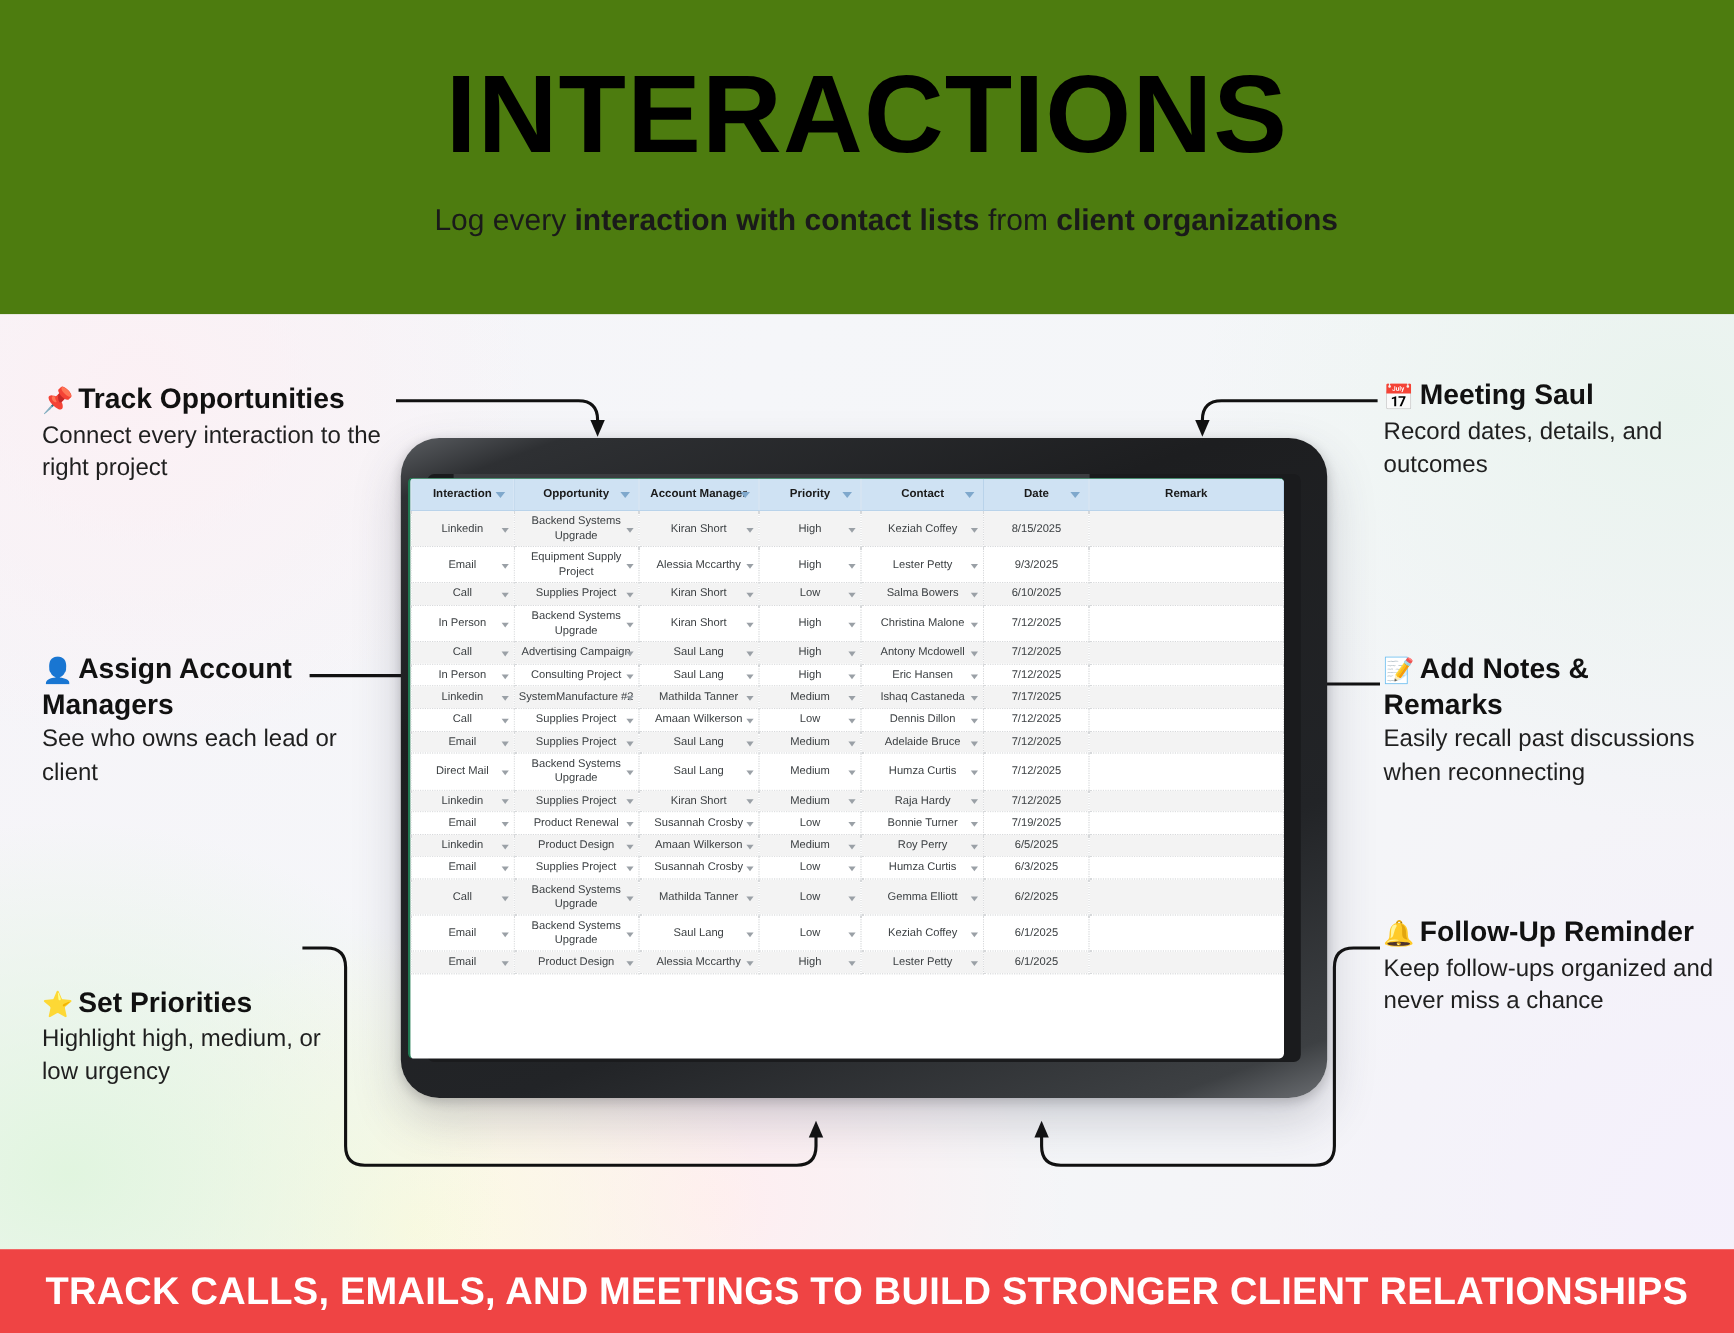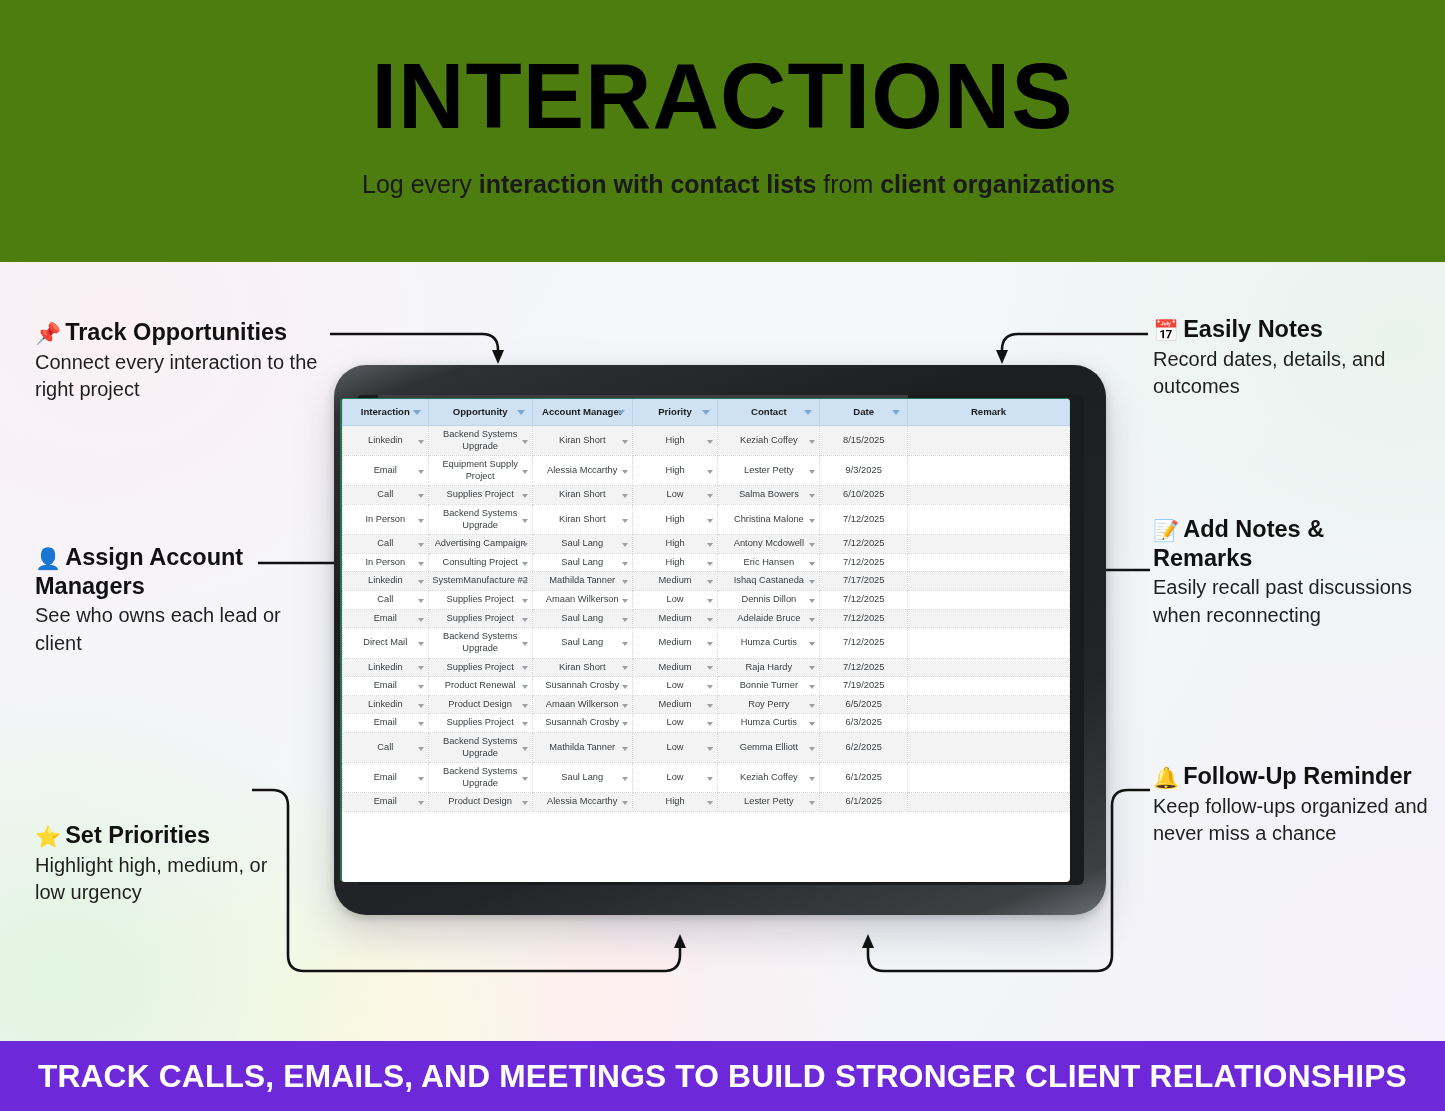--- a/index.html
+++ b/index.html
@@ -50,21 +50,21 @@
       radial-gradient(ellipse 460px 420px at 8% 8%, rgba(252,240,244,0.9) 0%, rgba(252,240,244,0) 72%),
       radial-gradient(ellipse 560px 480px at 97% 10%, rgba(231,243,236,0.85) 0%, rgba(231,243,236,0) 72%),
       radial-gradient(ellipse 520px 460px at 99% 95%, rgba(244,240,252,0.9) 0%, rgba(244,240,252,0) 72%),
       linear-gradient(120deg, #f6f4f8 0%, #f5f6f9 35%, #f4f6f8 65%, #f4f2f8 100%);
   }
 
   
   .banner {
     position: absolute; left: 0; top: 1041px;
     width: 1445px; height: 70px;
-    background: #6d28d9;
+    background: #ef4444;
     display: flex; align-items: center; justify-content: center;
   }
   .banner-text {
     color: #ffffff;
     font-size: 32px;
     font-weight: 800;
     letter-spacing: 0.2px;
     white-space: nowrap;
     transform: scaleX(0.99);
   }
@@ -187,21 +187,21 @@
     color: #1f1f1f;
     line-height: 1.38;
   }
   .ann-left  { left: 35px; }
   .ann-right { left: 1153px; }
 
   #ann-track    { top: 318px; width: 290px; }
   #ann-assign   { top: 543px; width: 268px; }
   #ann-priority { top: 793px; width: 250px; margin-top: 28px; }
   #ann-meeting  { top: 315px; width: 270px; }
-  #ann-notes    { top: 515px; width: 275px; }
+  #ann-notes    { top: 543px; width: 275px; }
   #ann-follow   { top: 762px; width: 290px; }
 
   
   .connectors {
     position: absolute; left: 0; top: 0;
     width: 1445px; height: 1111px;
     pointer-events: none;
   }
 </style>
 </head>
@@ -255,21 +255,21 @@
 
   <div class="ann ann-left" id="ann-priority">
     <div class="ann-title">
       <span class="ann-emoji">⭐</span><span>Set Priorities</span>
     </div>
     <div class="ann-body">Highlight high, medium, or low urgency</div>
   </div>
 
   <div class="ann ann-right" id="ann-meeting">
     <div class="ann-title">
-      <span class="ann-emoji">📅</span><span>Easily Notes</span>
+      <span class="ann-emoji">📅</span><span>Meeting Saul</span>
     </div>
     <div class="ann-body">Record dates, details, and outcomes</div>
   </div>
 
   <div class="ann ann-right" id="ann-notes">
     <div class="ann-title">
       <span class="ann-emoji">📝</span><span>Add Notes &amp; Remarks</span>
     </div>
     <div class="ann-body">Easily recall past discussions when reconnecting</div>
   </div>

